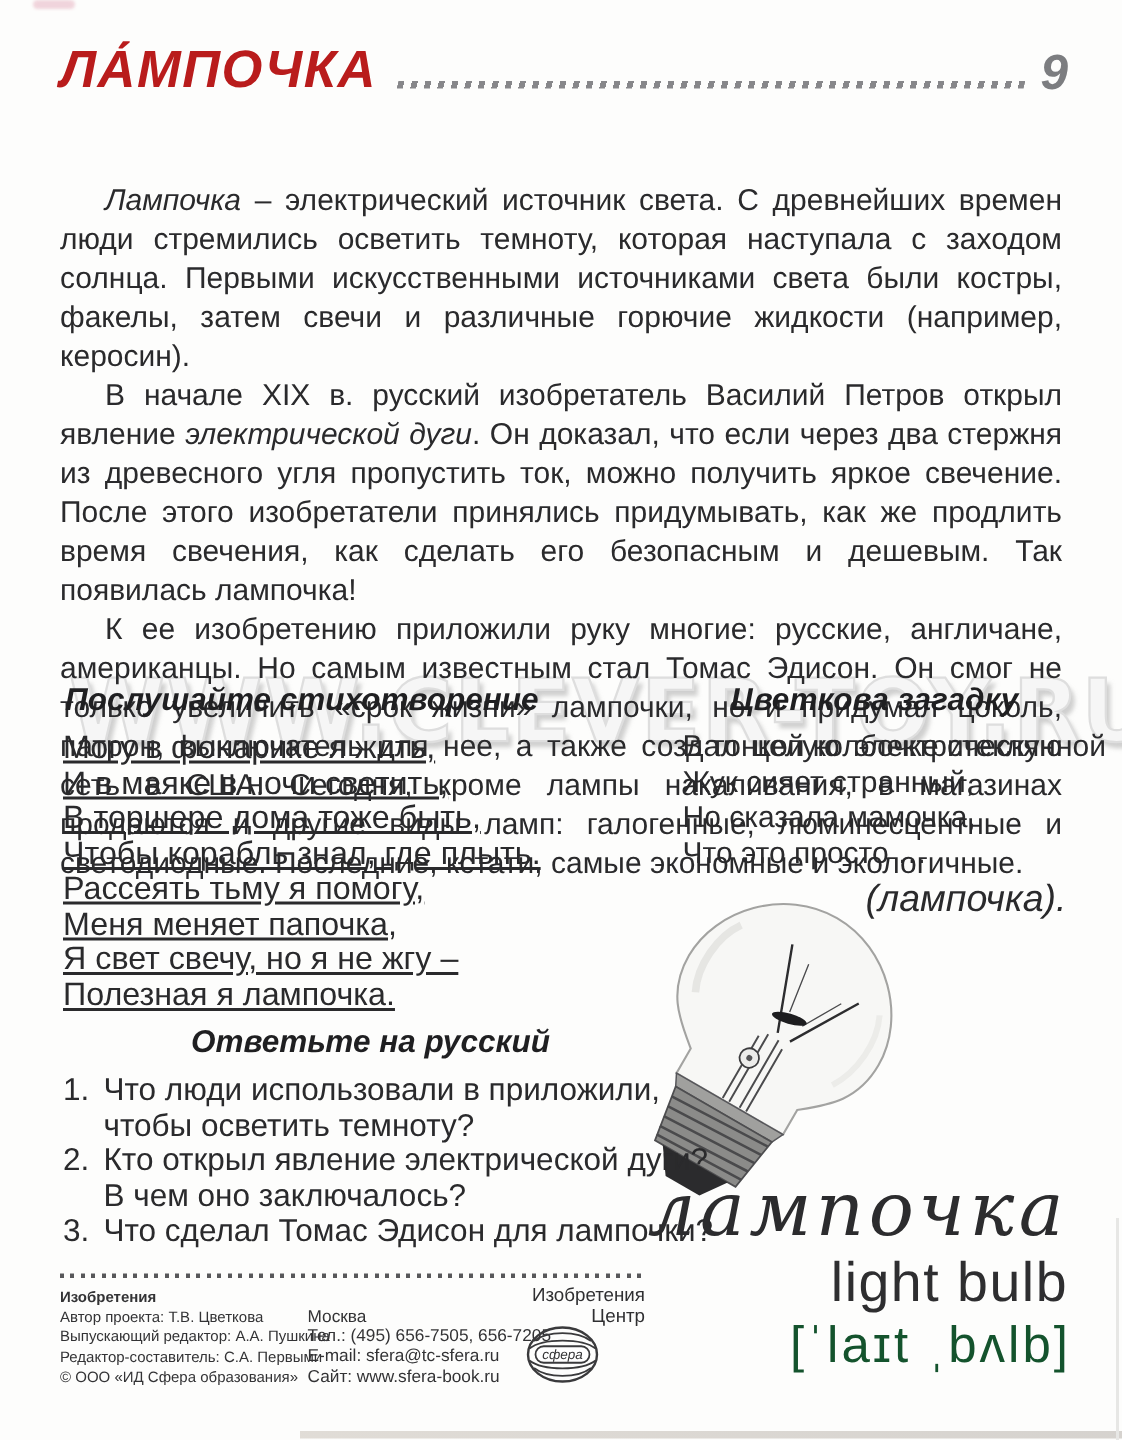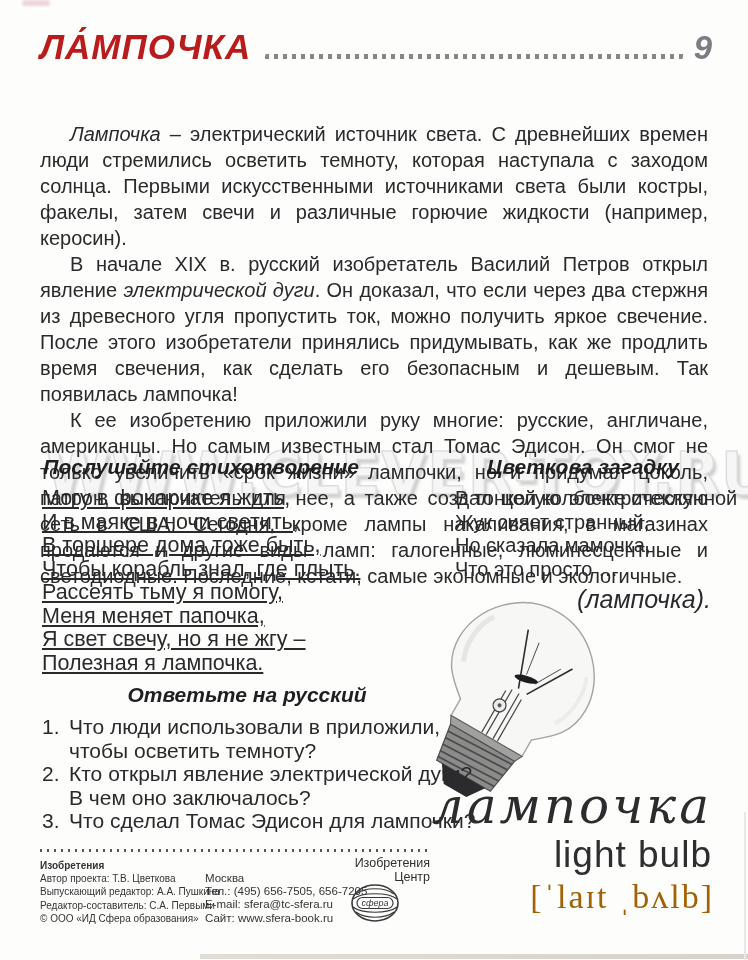--- a/index.html
+++ b/index.html
@@ -51,21 +51,21 @@
   
   .bulb { position:absolute; left:393px; top:586px; z-index:1; }
 
   
   .vocab-cursive {
     position:absolute; right:36px; top:780px; z-index:2;
     font-family:"DejaVu Serif", serif; font-style:italic;
     font-size:50px; line-height:52px; color:#2c2c2e; letter-spacing:3px; white-space:nowrap;
   }
   .vocab-en { position:absolute; right:36px; top:835px; z-index:2; font-size:37px; line-height:40px; color:#2e2e30; letter-spacing:1px; white-space:nowrap;text-align:center; }
-  .vocab-ipa { position:absolute; right:34px; top:878px; z-index:2; font-family:Liberation Serif, serif; font-size:34px; line-height:38px; color:#a16207; letter-spacing:2px; white-space:nowrap; }
+  .vocab-ipa { position:absolute; right:34px; top:878px; z-index:2; font-family:Liberation Sans, sans-serif; font-size:34px; line-height:38px; color:#14532d; letter-spacing:2px; white-space:nowrap; }
 
   
   .footer-divider { position:absolute; left:40px; top:849px; width:388px; height:3px; z-index:2;
     background:repeating-linear-gradient(90deg,#58585a 0 2.5px,transparent 2.5px 7px); }
   .footer-credits { position:absolute; left:40px; top:859px; z-index:2; font-size:10px; line-height:13.2px; color:#333335; }
   .footer-series { font-weight:bold; }
   .footer-contacts { position:absolute; left:205px; top:872px; z-index:2; font-size:11.5px; line-height:13.2px; color:#333335; }
   .publisher { position:absolute; left:350px; top:857px; width:80px; z-index:2; text-align:right; font-size:12.5px; line-height:13.5px; color:#2f2f31; }
   .publisher svg { display:block; margin-top:-1px; }
 

